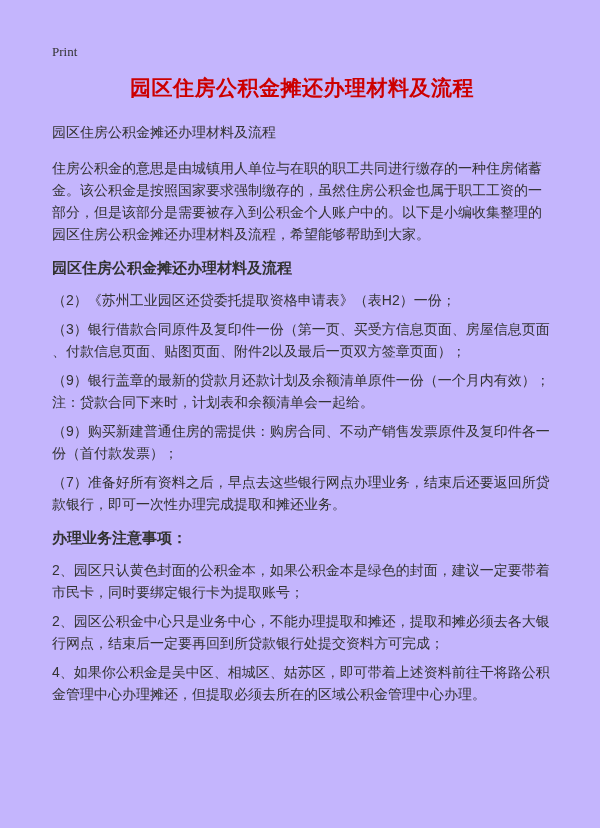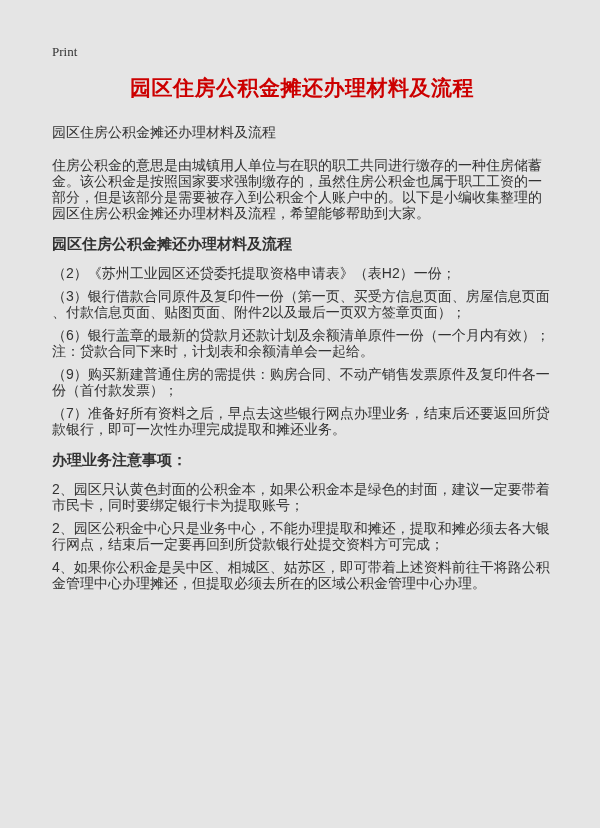--- a/index.html
+++ b/index.html
@@ -31,52 +31,52 @@
     letter-spacing: 0.5px;
   }
   .subtitle {
     font-size: 14px;
     font-weight: normal;
     margin-bottom: 15px;
     line-height: 20px;
   }
   p.para {
     font-size: 14px;
-    line-height: 16px;
+    line-height: 22px;
     margin-bottom: 7px;
     text-align: left;
     line-break: anywhere;
     word-break: break-all;
   }
   p.intro { margin-bottom: 12px; }
   h2.sec-heading {
     font-size: 15px;
     font-weight: bold;
     line-height: 22px;
     margin: 12px 0 10px 0;
   }
 </style>
 </head>
 <body>
 
-<div class="page" style="color: rgb(51, 51, 51); background: #e5e5e5;">
+<div class="page" style="color: rgb(51, 51, 51); background: #c4b5fd;">
 
   <div class="print-link">Print</div>
 
   <h1 class="title" style="color: rgb(204, 0, 0);">园区住房公积金摊还办理材料及流程</h1>
 
   <div class="subtitle">园区住房公积金摊还办理材料及流程</div>
 
   <p class="para intro">住房公积金的意思是由城镇用人单位与在职的职工共同进行缴存的一种住房储蓄金。该公积金是按照国家要求强制缴存的，虽然住房公积金也属于职工工资的一部分，但是该部分是需要被存入到公积金个人账户中的。以下是小编收集整理的园区住房公积金摊还办理材料及流程，希望能够帮助到大家。</p>
 
   <h2 class="sec-heading">园区住房公积金摊还办理材料及流程</h2>
 
   <p class="para">（2）《苏州工业园区还贷委托提取资格申请表》（表H2）一份；</p>
   <p class="para">（3）银行借款合同原件及复印件一份（第一页、买受方信息页面、房屋信息页面、付款信息页面、贴图页面、附件2以及最后一页双方签章页面）；</p>
-  <p class="para">（6）银行盖章的最新的贷款月还款计划及余额清单原件一份（一个月内有效）；注：贷款合同下来时，计划表和余额清单会一起给。</p>
+  <p class="para">（9）银行盖章的最新的贷款月还款计划及余额清单原件一份（一个月内有效）；注：贷款合同下来时，计划表和余额清单会一起给。</p>
   <p class="para">（9）购买新建普通住房的需提供：购房合同、不动产销售发票原件及复印件各一份（首付款发票）；</p>
   <p class="para">（7）准备好所有资料之后，早点去这些银行网点办理业务，结束后还要返回所贷款银行，即可一次性办理完成提取和摊还业务。</p>
 
   <h2 class="sec-heading">办理业务注意事项：</h2>
 
   <p class="para">2、园区只认黄色封面的公积金本，如果公积金本是绿色的封面，建议一定要带着市民卡，同时要绑定银行卡为提取账号；</p>
   <p class="para">2、园区公积金中心只是业务中心，不能办理提取和摊还，提取和摊必须去各大银行网点，结束后一定要再回到所贷款银行处提交资料方可完成；</p>
   <p class="para">4、如果你公积金是吴中区、相城区、姑苏区，即可带着上述资料前往干将路公积金管理中心办理摊还，但提取必须去所在的区域公积金管理中心办理。</p>
 
 </div>

